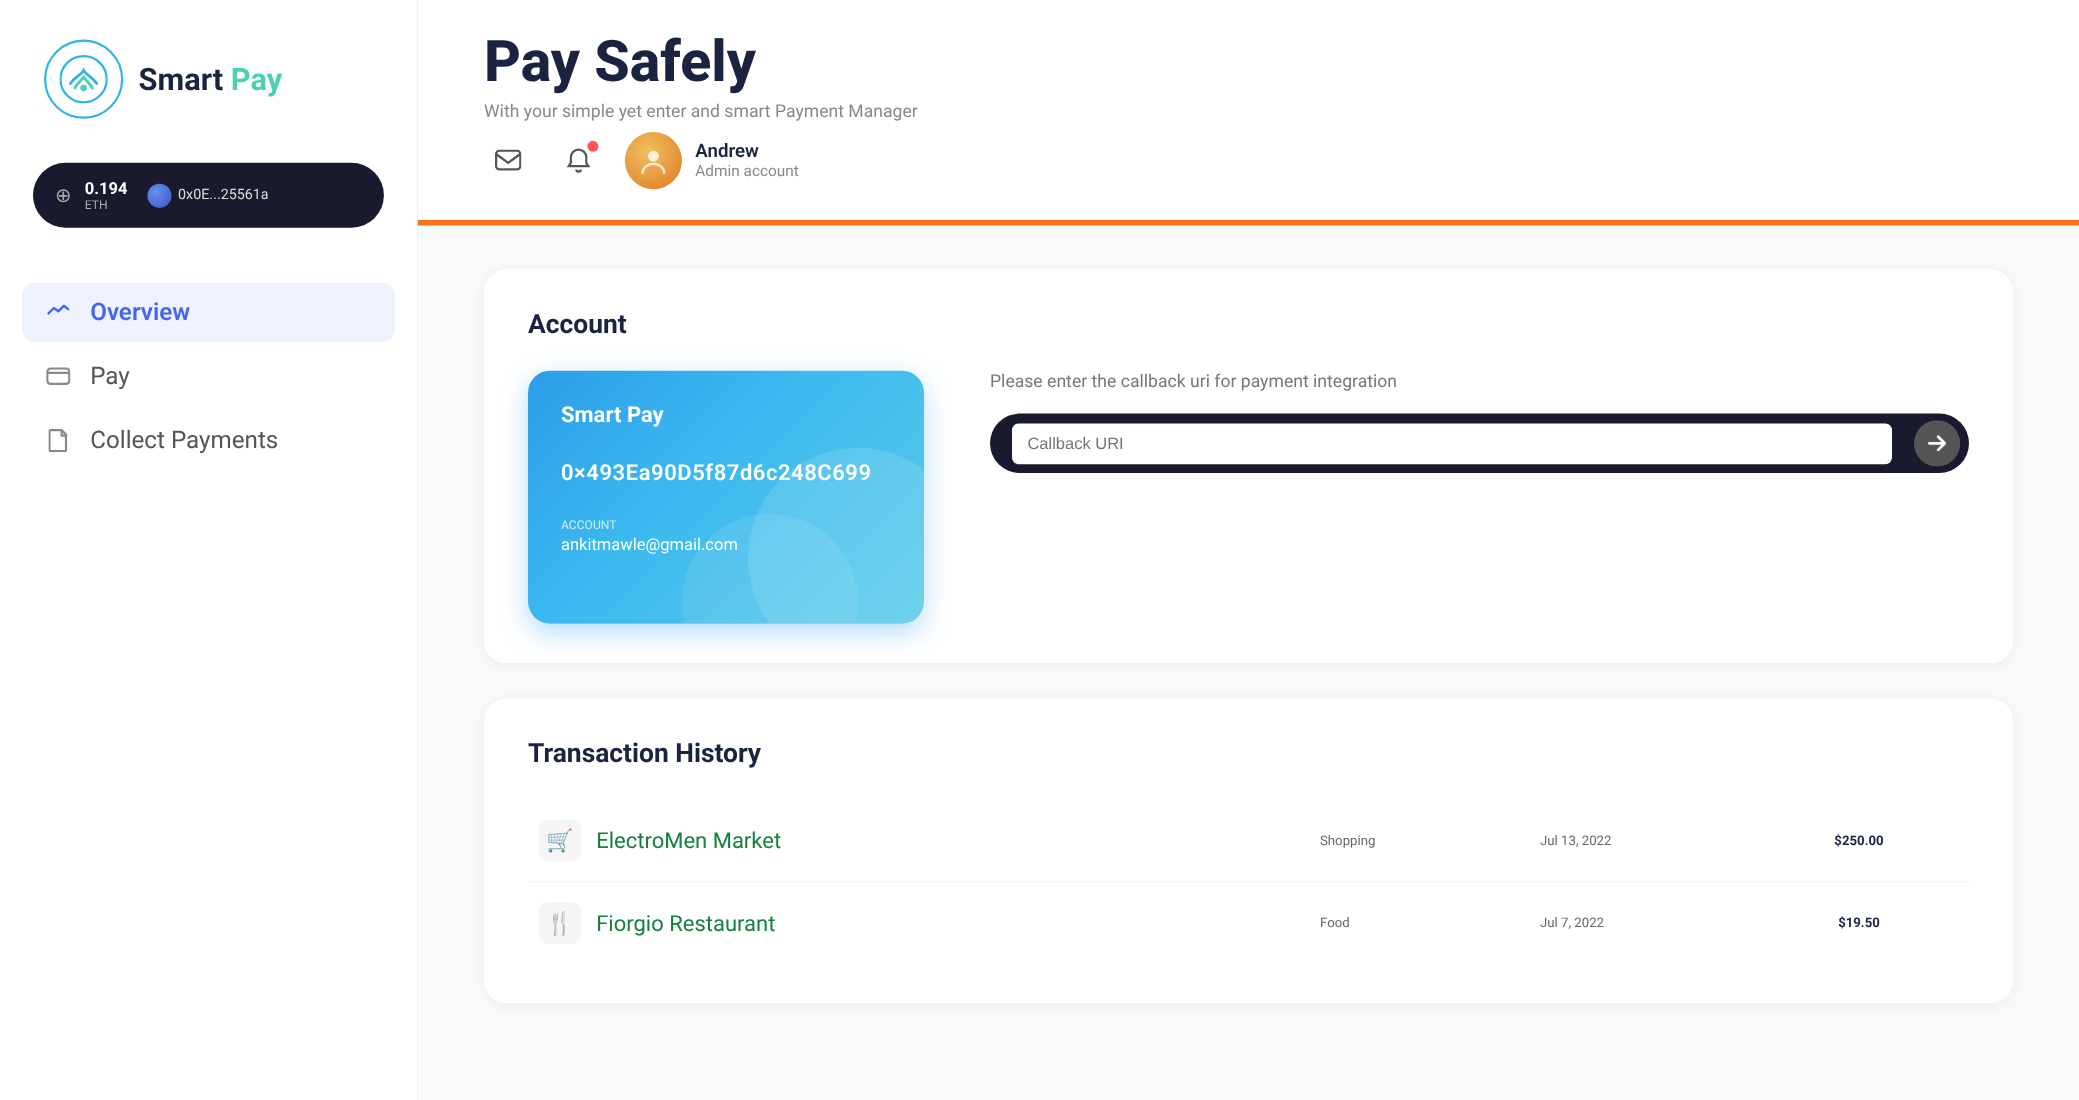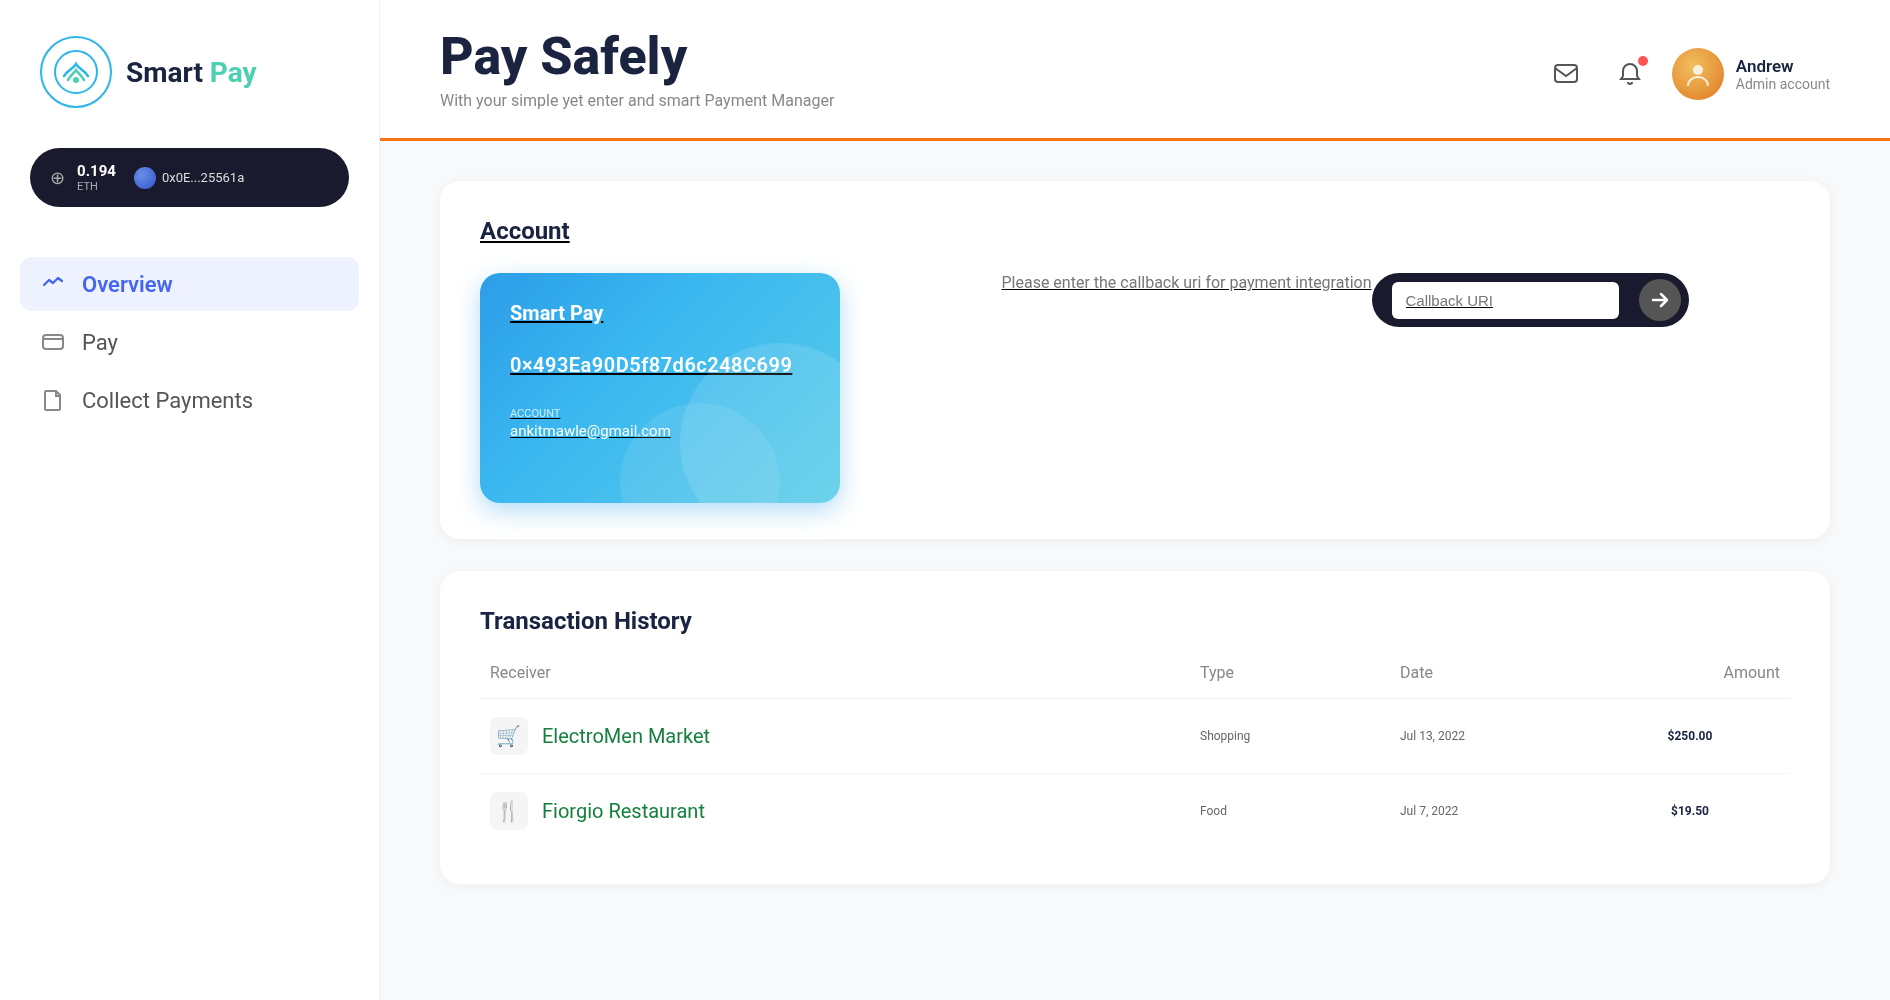--- a/index.html
+++ b/index.html
@@ -149,23 +149,24 @@
       display: flex;
       flex-direction: column;
       overflow-y: auto;
     }
 
     
     .header {
       background: white;
       padding: 28px 60px;
       display: flex;
-      align-items: center;
+      align-items: flex-start;
       justify-content: space-between;
-      border-bottom: 3px solid #f97316;
+      border-bottom: 5px solid #f97316;
+      flex-direction: column;
     }
 
     .header-title-area {}
     .header-title {
       font-size: 52px;
       font-weight: 800;
       color: #1a2340;
       line-height: 1.1;
     }
 
@@ -241,21 +242,20 @@
       flex: 1;
     }
 
     
     .account-section {
       background: white;
       border-radius: 20px;
       padding: 36px 40px;
       margin-bottom: 32px;
       box-shadow: 0 2px 12px rgba(0,0,0,0.05);
-      text-decoration: underline;
     }
 
     .section-title {
       font-size: 24px;
       font-weight: 700;
       color: #1a2340;
       margin-bottom: 28px;
     }
 
     .account-content {
@@ -322,21 +322,21 @@
       bottom: -60px;
       width: 160px;
       height: 160px;
       border-radius: 50%;
       background: rgba(255,255,255,0.09);
     }
 
     .callback-area {
       flex: 1;
       display: flex;
-      flex-direction: row;
+      flex-direction: column;
       justify-content: center;
     }
 
     .callback-hint {
       font-size: 16px;
       color: #777;
       margin-bottom: 20px;
     }
 
     .callback-input-row {
@@ -562,26 +562,20 @@
                 <path d="M2 8h14M10 2l6 6-6 6" stroke="white" stroke-width="2.5" stroke-linecap="round" stroke-linejoin="round"></path>
               </svg>
             </div>
           </div>
         </div>
       </div>
     </div>
 
     <div class="transaction-section">
       <h2 class="section-title">Transaction History</h2>
-      <div class="table-header">
-        <div class="th">Receiver</div>
-        <div class="th">Type</div>
-        <div class="th">Date</div>
-        <div class="th right">Amount</div>
-      </div>
 
       <div class="table-row">
         <div class="receiver-cell">
           <div class="receiver-icon">🛒</div>
           <span class="receiver-name">ElectroMen Market</span>
         </div>
         <div class="td">Shopping</div>
         <div class="td">Jul 13, 2022</div>
         <div class="td bold">$250.00</div>
       </div>

